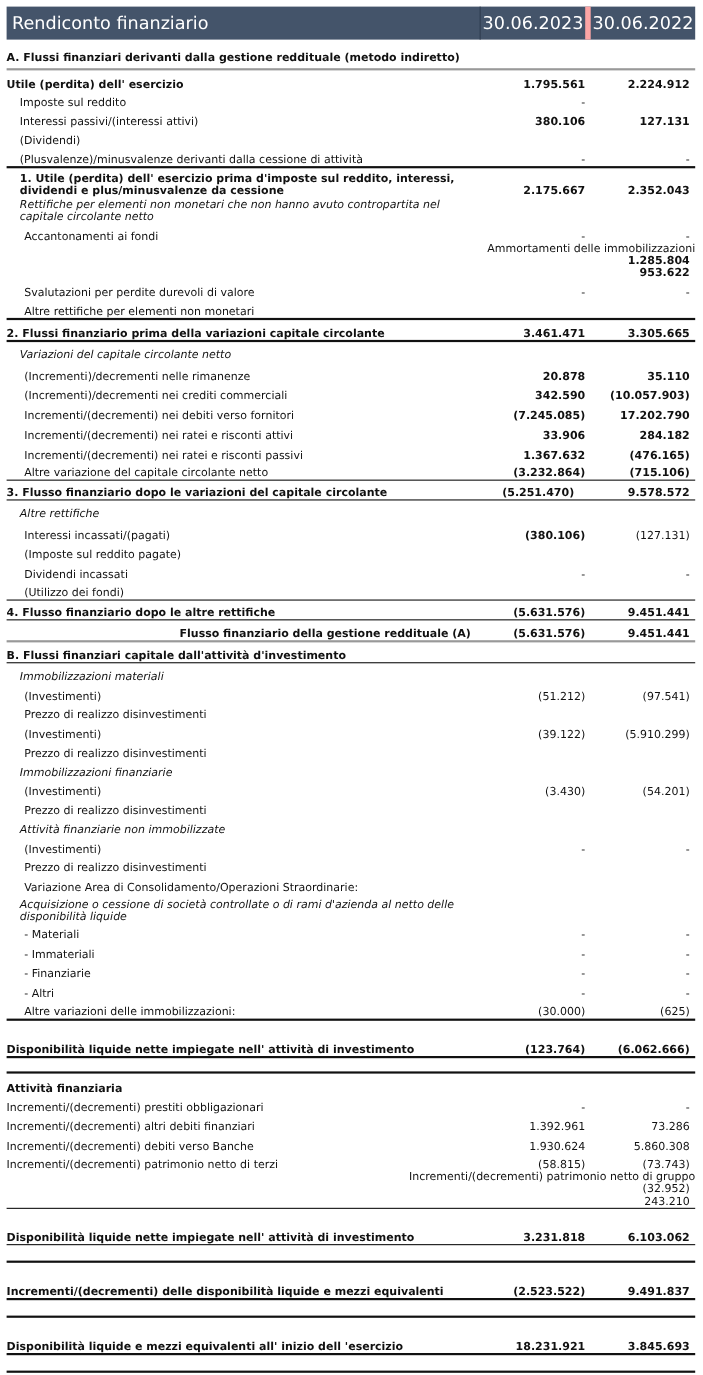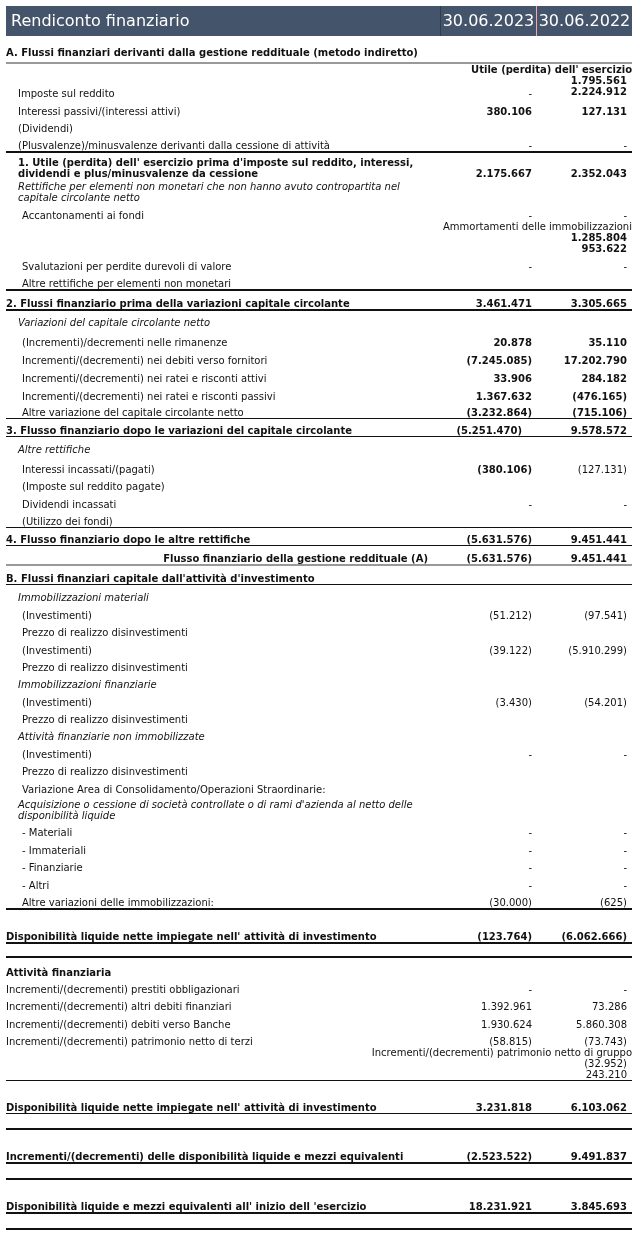--- a/index.html
+++ b/index.html
@@ -1,21 +1,21 @@
 <!DOCTYPE html>
 <html><head>
 <meta charset="utf-8">
 <style>
   html, body { margin: 0; padding: 0; background: #ffffff; }
   body { width: 639px; height: 1250px; position: relative; overflow: hidden;
          font-family: "DejaVu Sans", "Liberation Sans", sans-serif; color: #111; }
   .wrap { position: absolute; left: 6px; top: 6px; width: 626px; }
   .hdr { display: flex; height: 30px; background: #44546a; color: #fff; font-size: 16px; }
   .hdr .t { flex: 1; padding-left: 5px; line-height: 30px; border-right: 1px solid #2f3d50; }
-  .hdr .c { width: 95px; text-align: center; line-height: 30px; border-right: 1px solid #fca5a5; }
+  .hdr .c { width: 95px; text-align: center; line-height: 30px; border-right: 5px solid #fca5a5; }
   .hdr .c:last-child { border-right: none; }
   .row { display: flex; font-size: 10px; align-items: flex-end; }
   .row .l { flex: 1; white-space: pre-wrap; }
   .row .v { width: 95px; text-align: right; padding-right: 5px; box-sizing: border-box; }
   .b { font-weight: bold; }
   .i { font-style: italic; }
   .in1 { padding-left: 12px; }
   .in2 { padding-left: 16px; }
   .in0 { padding-left: 0; }
   .bt { border-top: 2px solid #111; }
@@ -34,21 +34,21 @@
     <div class="t">Rendiconto finanziario</div>
     <div class="c">30.06.2023</div>
     <div class="c">30.06.2022</div>
   </div>
   <div id="rows">
       <div class="row h18" style="min-height: 20px; margin-top: 2px;">
         <div class="l b in0">A. Flussi finanziari derivanti dalla gestione reddituale (metodo indiretto)</div>
         <div class="v"></div>
         <div class="v"></div>
       </div>
-      <div class="row btg h17" style="min-height: 19px; margin-top: 4px; flex-direction: column;">
+      <div class="row btg h17" style="min-height: 19px; margin-top: 4px;">
         <div class="l b in0">Utile (perdita) dell' esercizio</div>
         <div class="v b">1.795.561</div>
         <div class="v b">2.224.912</div>
       </div>
       <div class="row h16" style="min-height: 16px;">
         <div class="l in1">Imposte sul reddito</div>
         <div class="v">-</div>
         <div class="v"></div>
       </div>
       <div class="row h18" style="min-height: 18px;">
@@ -103,20 +103,25 @@
       </div>
       <div class="row" style="min-height: 17px;">
         <div class="l i in1">Variazioni del capitale circolante netto</div>
         <div class="v"></div>
         <div class="v"></div>
       </div>
       <div class="row" style="min-height: 20px;">
         <div class="l in2">(Incrementi)/decrementi nelle rimanenze</div>
         <div class="v b">20.878</div>
         <div class="v b">35.110</div>
+      </div>
+      <div class="row" style="min-height: 18px;">
+        <div class="l in2">(Incrementi)/decrementi nei crediti commerciali</div>
+        <div class="v b">342.590</div>
+        <div class="v b">(10.057.903)</div>
       </div>
       <div class="row" style="min-height: 18px;">
         <div class="l in2">Incrementi/(decrementi) nei debiti verso fornitori</div>
         <div class="v b">(7.245.085)</div>
         <div class="v b">17.202.790</div>
       </div>
       <div class="row" style="min-height: 18px;">
         <div class="l in2">Incrementi/(decrementi) nei ratei e risconti attivi</div>
         <div class="v b">33.906</div>
         <div class="v b">284.182</div>

